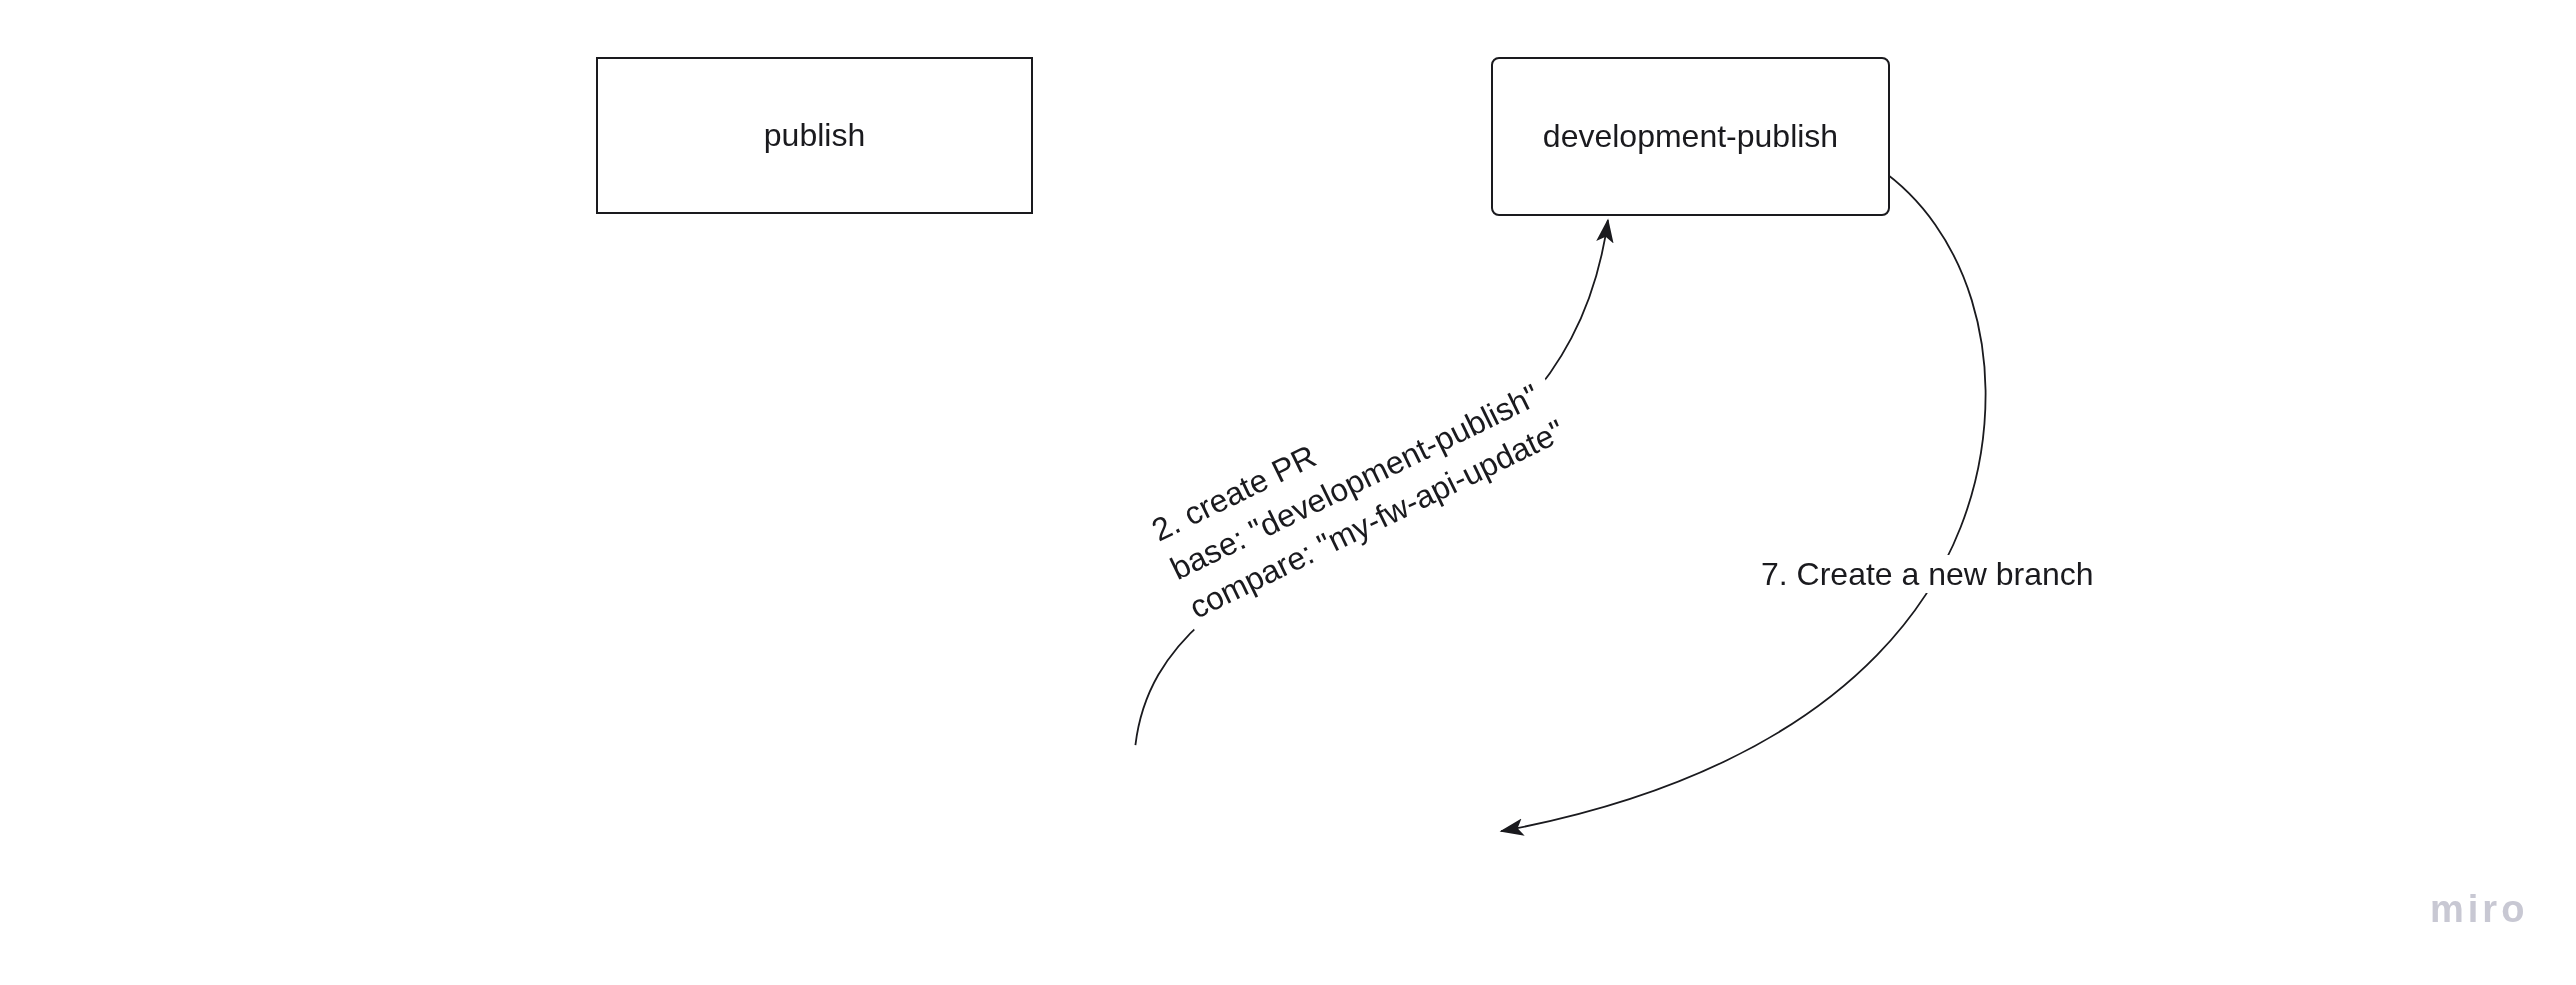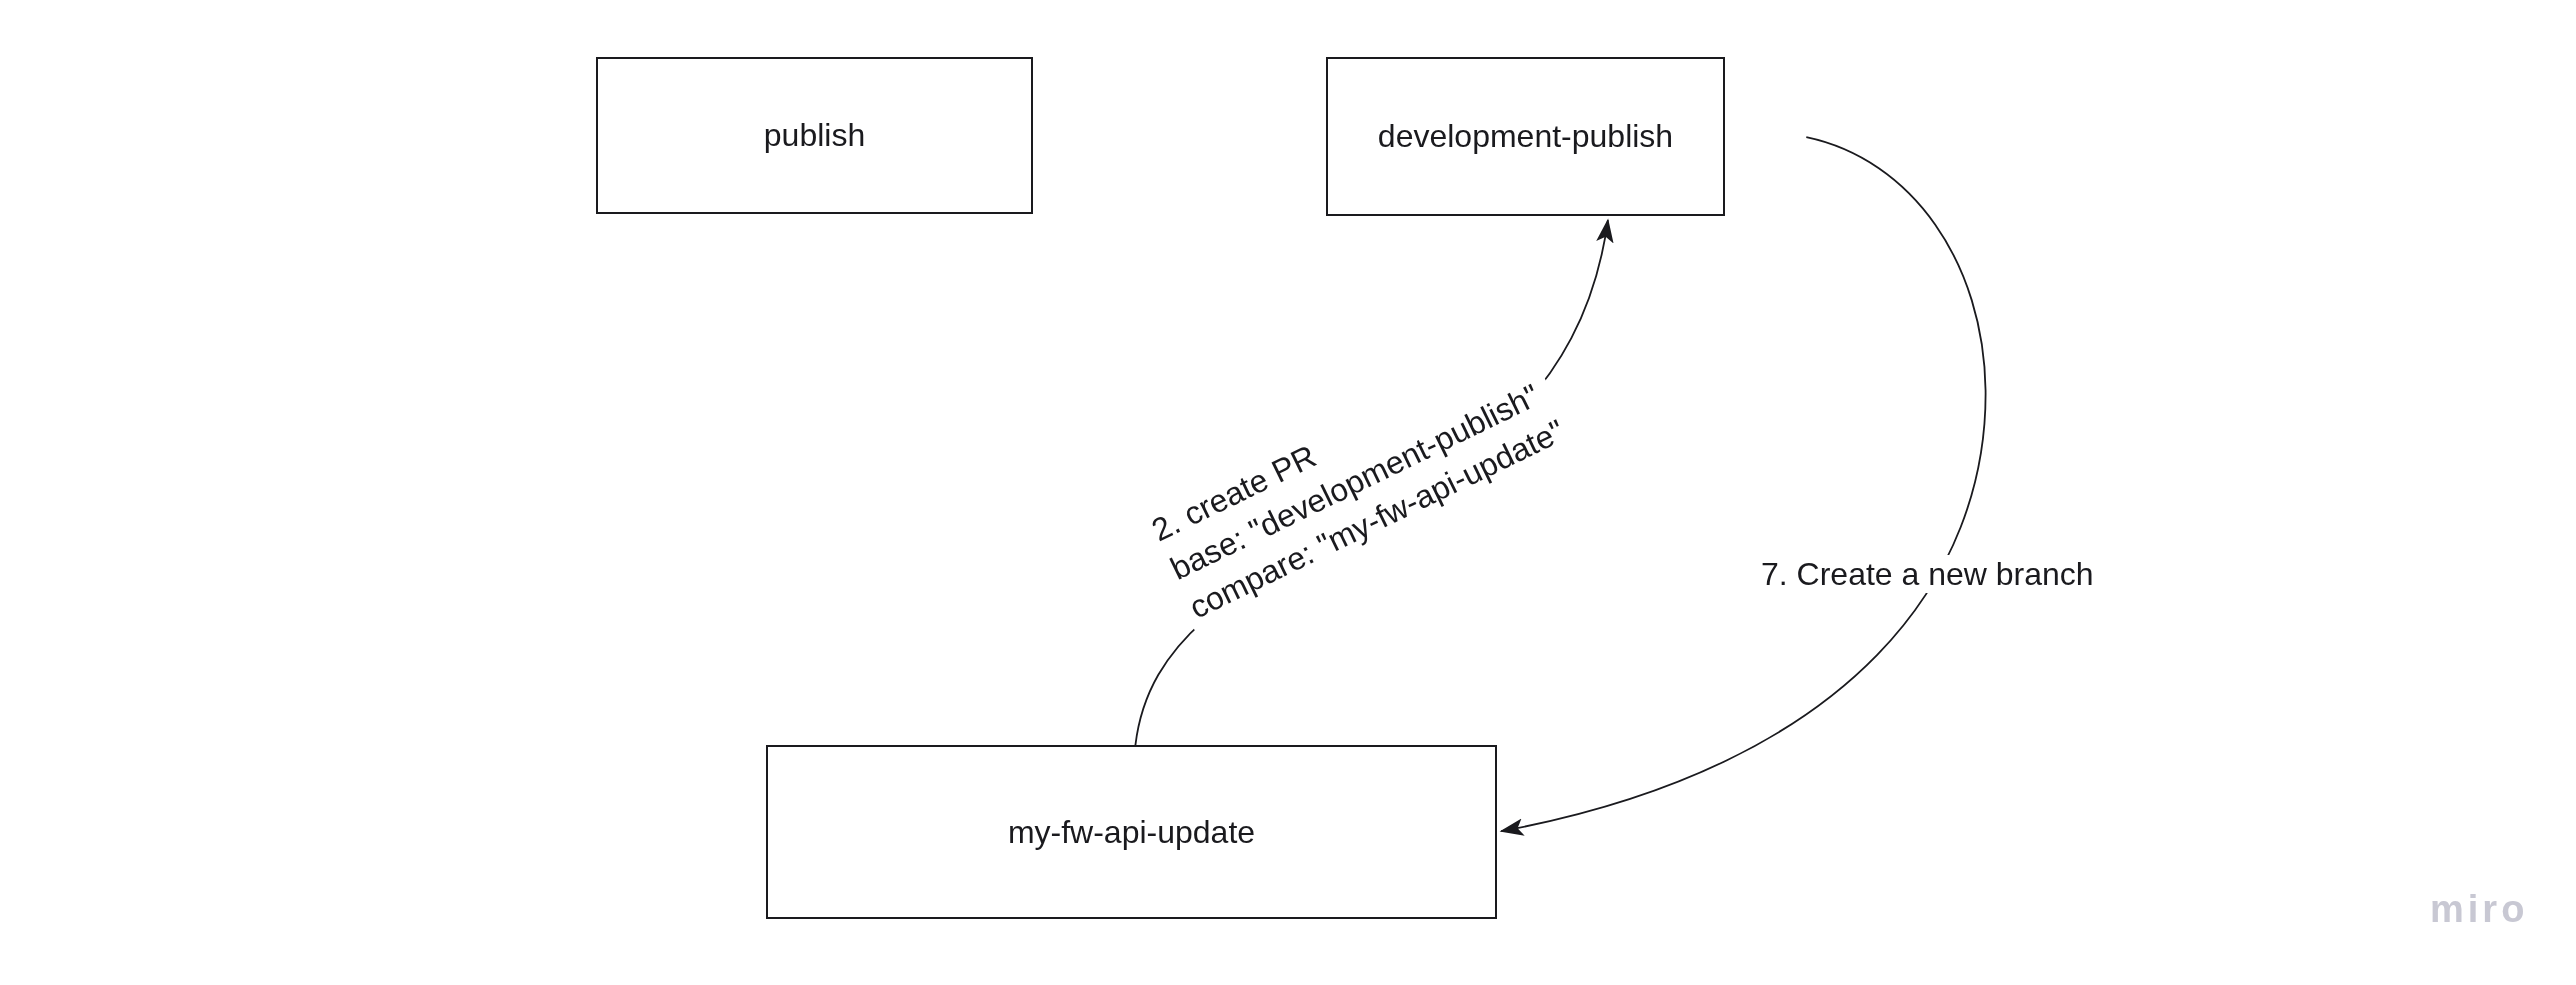--- a/index.html
+++ b/index.html
@@ -26,21 +26,21 @@
     box-sizing:border-box;
     background:#ffffff;
     border:2.4px solid var(--stroke);
     display:flex;flex-direction:column;
     align-items:center;justify-content:center;
     text-align:center;
     font-size:32px;line-height:45px;
     color:var(--text);
   }
   #box-publish{left:596px;top:57px;width:437px;height:157px;}
-  #box-development-publish{left:1326px;top:57px;width:399px;height:159px;}
+  #box-development-publish{left:1491px;top:57px;width:399px;height:159px;border-radius:8px;}
   #box-my-fw-api-update{left:766px;top:745px;width:731px;height:174px;}
 
   .connector-label{
     position:absolute;
     background:#ffffff;
     color:var(--text);
     white-space:nowrap;
   }
   #label-create-branch{
     left:1753px;top:555px;
@@ -85,23 +85,20 @@
   </svg>
 
   <div class="node" id="box-publish">
     <span>publish</span>
   </div>
 
   <div class="node" id="box-development-publish">
     <span>development-publish</span>
   </div>
 
-  <div class="node" id="box-my-fw-api-update">
-    <span>my-fw-api-update</span>
-  </div>
 
   <div class="connector-label" id="label-create-branch">7. Create a new branch</div>
 
   <div class="connector-label" id="label-create-pr">
     <span class="rot-line">2. create PR</span>
     <span class="rot-line">base: "development-publish"</span>
     <span class="rot-line">compare: "my-fw-api-update"</span>
   </div>
 
   <div class="watermark">miro</div>

